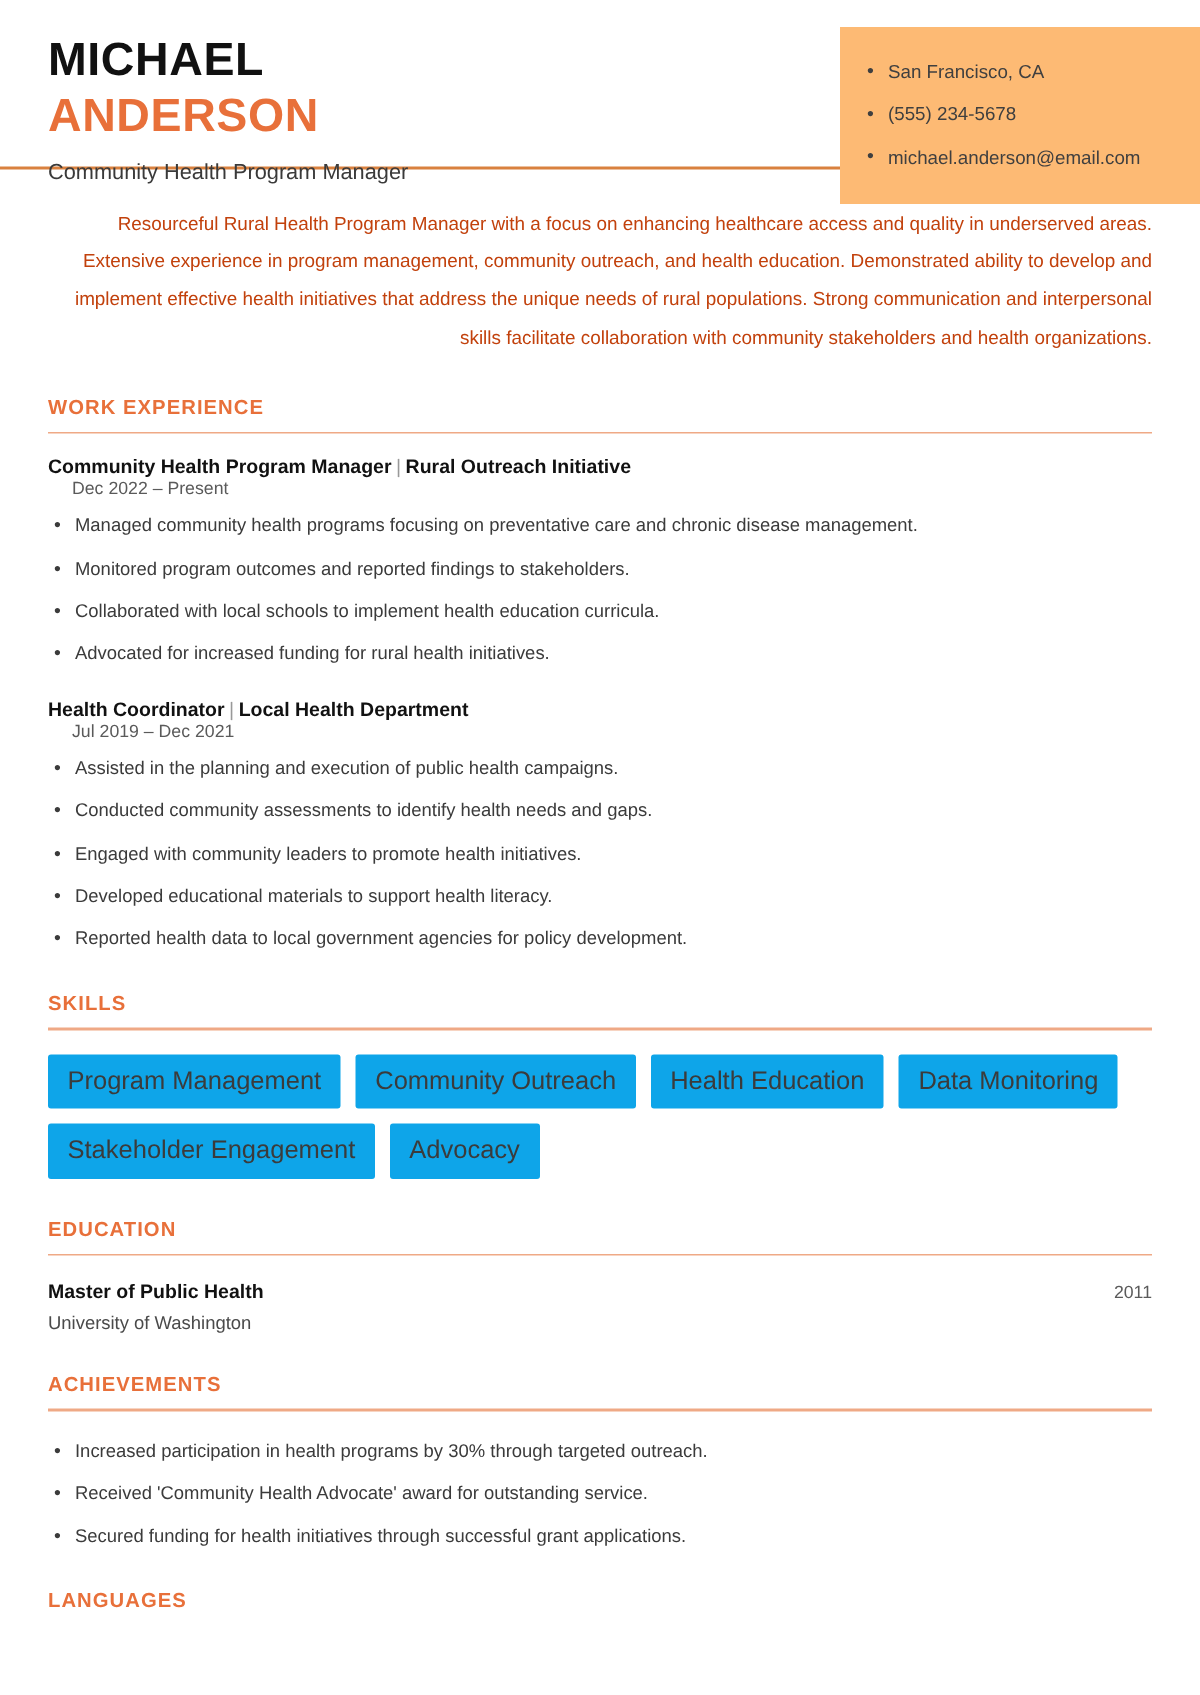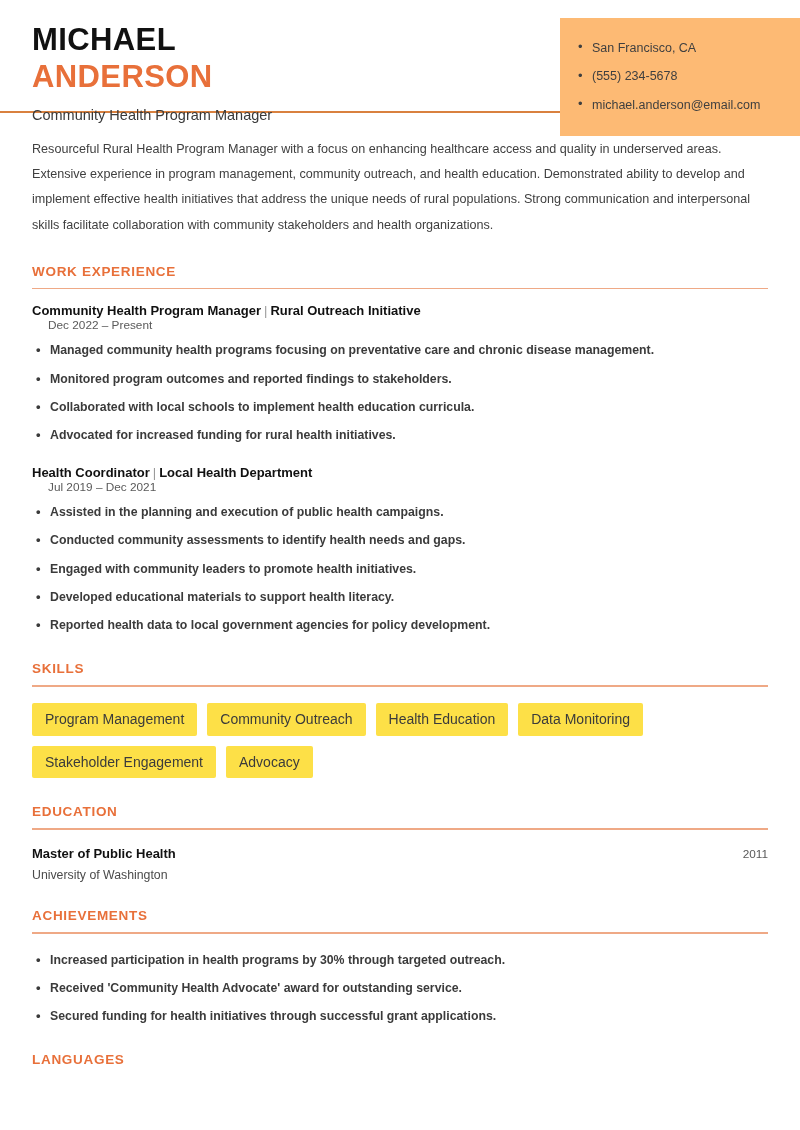--- a/index.html
+++ b/index.html
@@ -84,22 +84,22 @@
     width: 100%;
   }
 
   
   .content { padding: 0 32px; }
 
   .summary {
     margin-top: 24px;
     font-size: 12.6px;
     line-height: 2.0;
-    color: #404040;
-    text-align: left;
+    color: #c2410c;
+    text-align: right;
   }
 
   
   .section { margin-top: 26px; }
 
   .section-title {
     color: #E8703A;
     font-size: 13.5px;
     font-weight: bold;
     letter-spacing: 0.7px;
@@ -137,21 +137,21 @@
     margin: 0 3px;
   }
 
   .entry-date {
     font-size: 11.8px;
     color: #5a5a5a;
     white-space: nowrap;
     padding-left: 16px;
   }
 
-  .bullets { list-style: none; font-weight: bold; }
+  .bullets { list-style: none; }
 
   .bullets li {
     font-size: 12.3px;
     color: #3b3b3b;
     position: relative;
     padding: 0 0 0 18px;
     margin-bottom: 10.5px;
     line-height: 1.45;
   }
 
@@ -167,23 +167,23 @@
   }
 
   
   .pill-wrap {
     display: flex;
     flex-wrap: wrap;
     gap: 10px;
   }
 
   .pill {
-    background: #fde047;
+    background: #0ea5e9;
     color: #3b3b3b;
-    font-size: 14px;
+    font-size: 17px;
     padding: 8px 13px;
     border-radius: 2px;
     line-height: 1.2;
     white-space: nowrap;
   }
 
   
   .edu-head {
     display: flex;
     justify-content: space-between;

